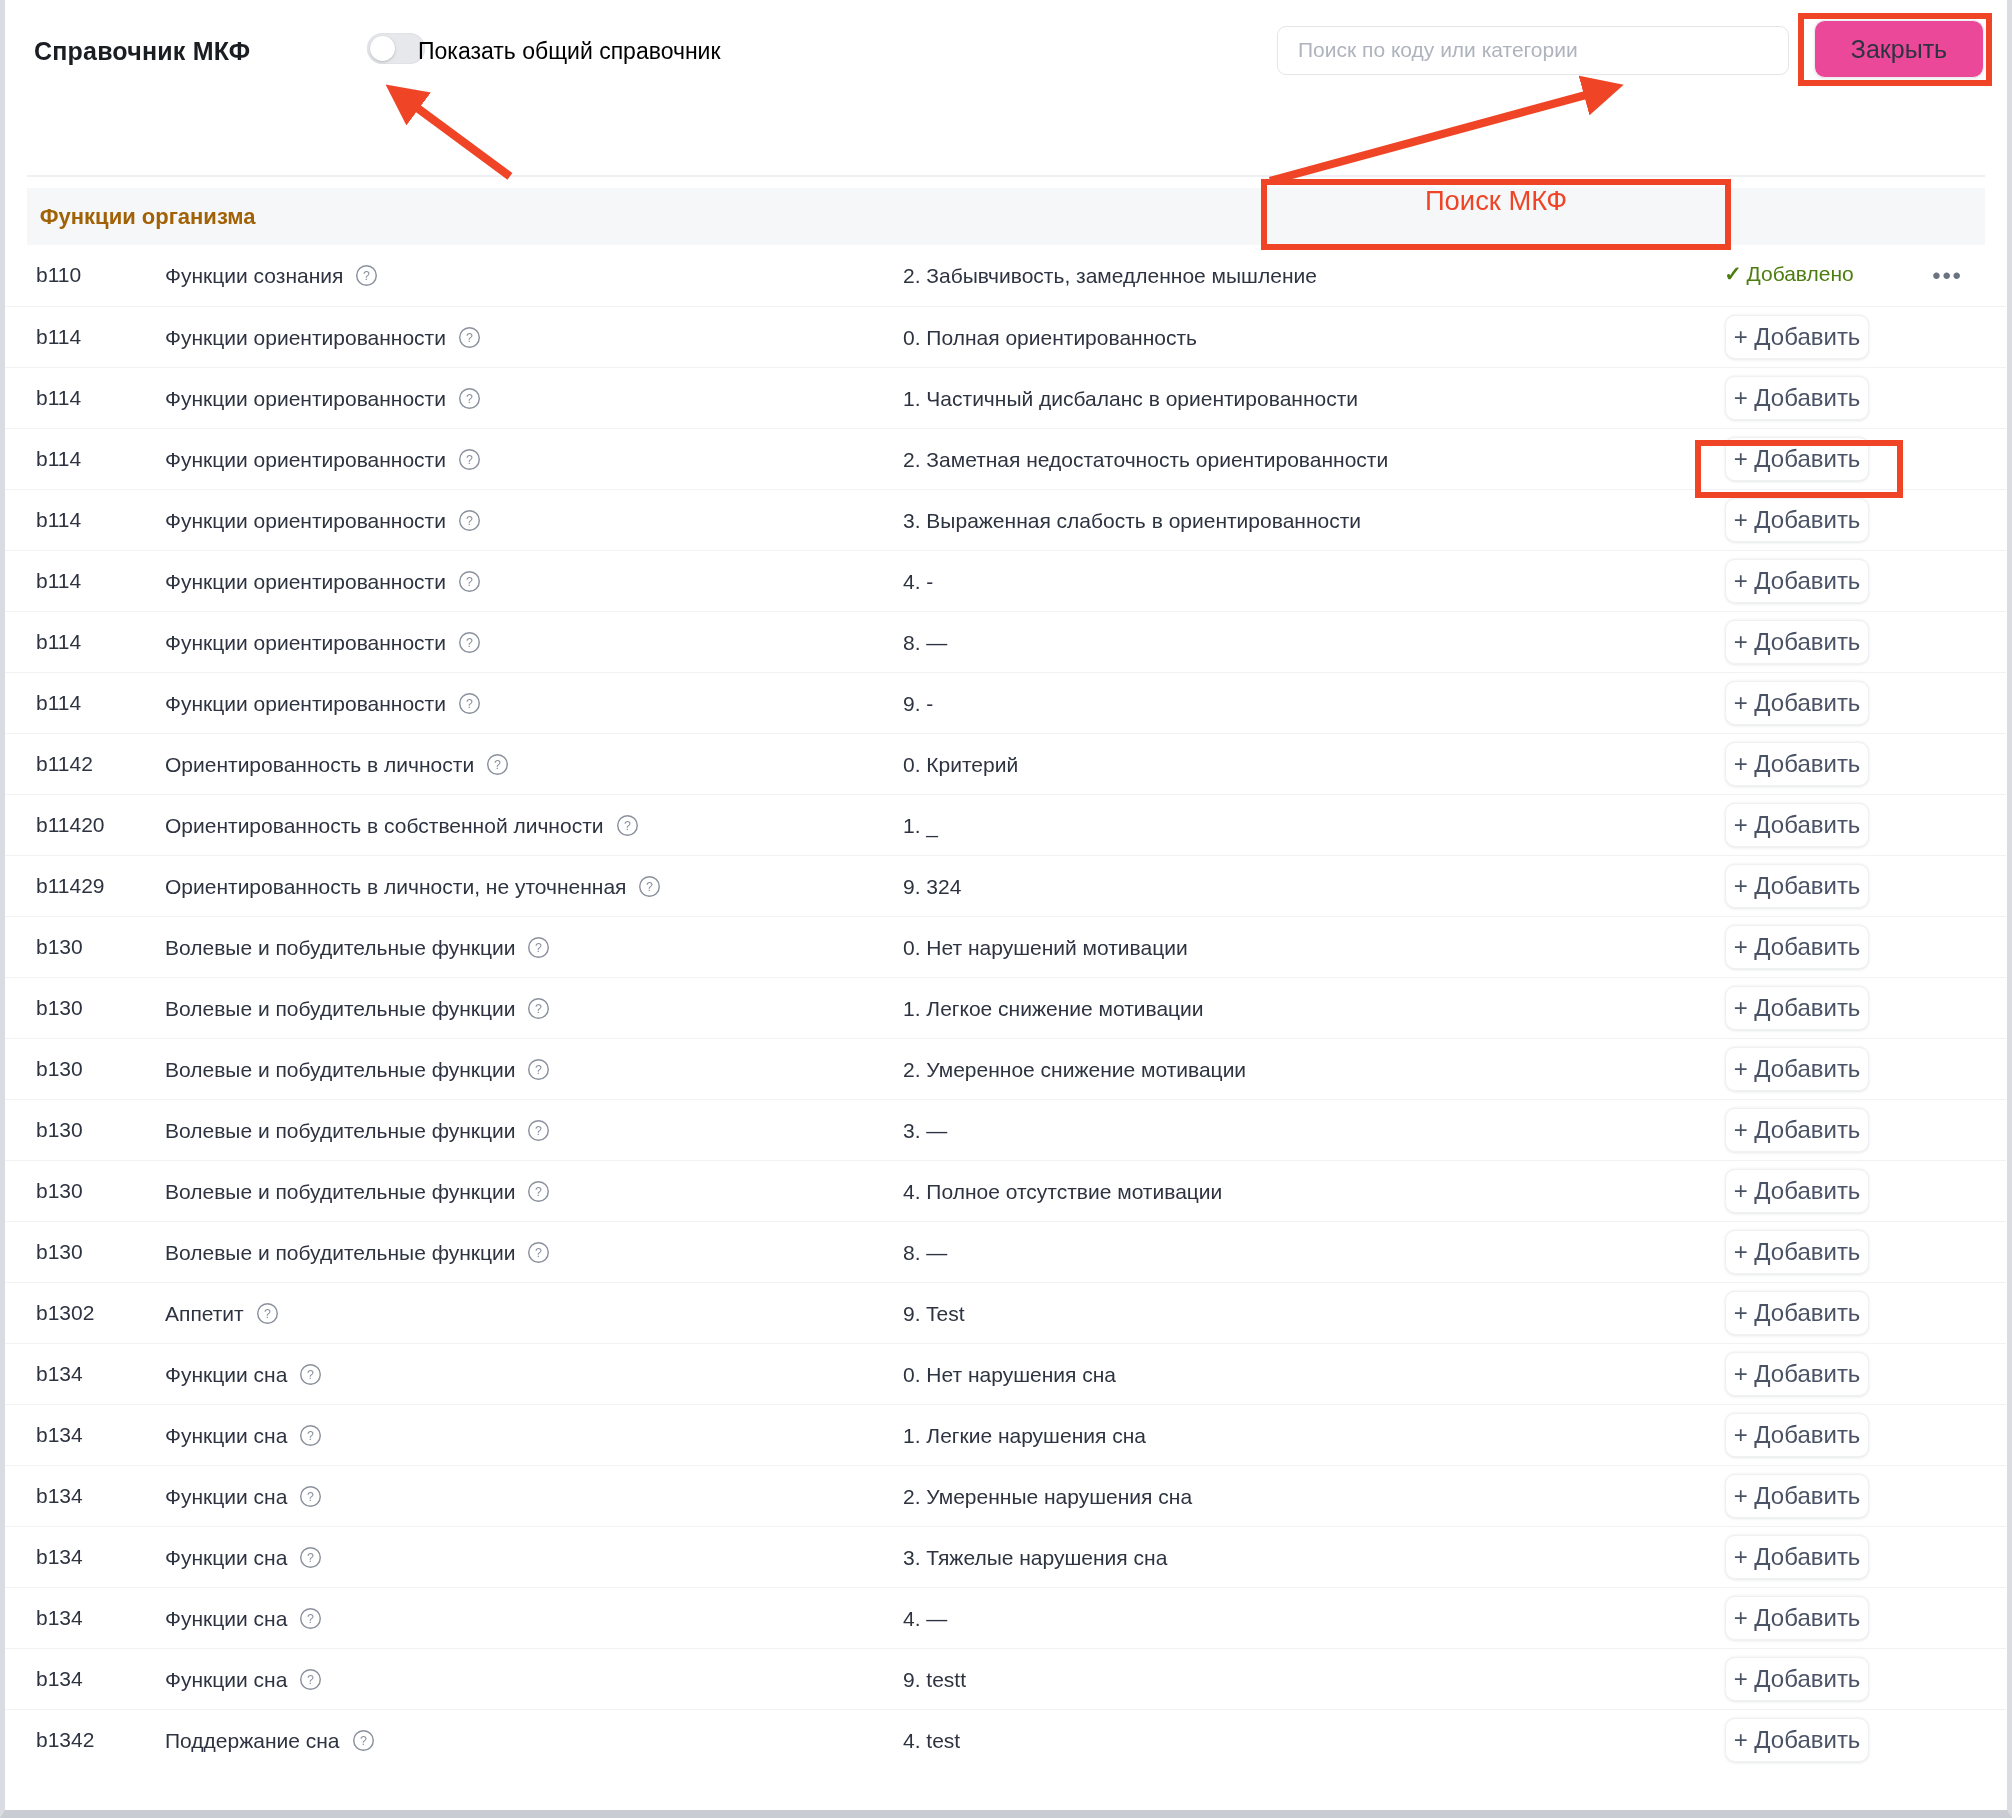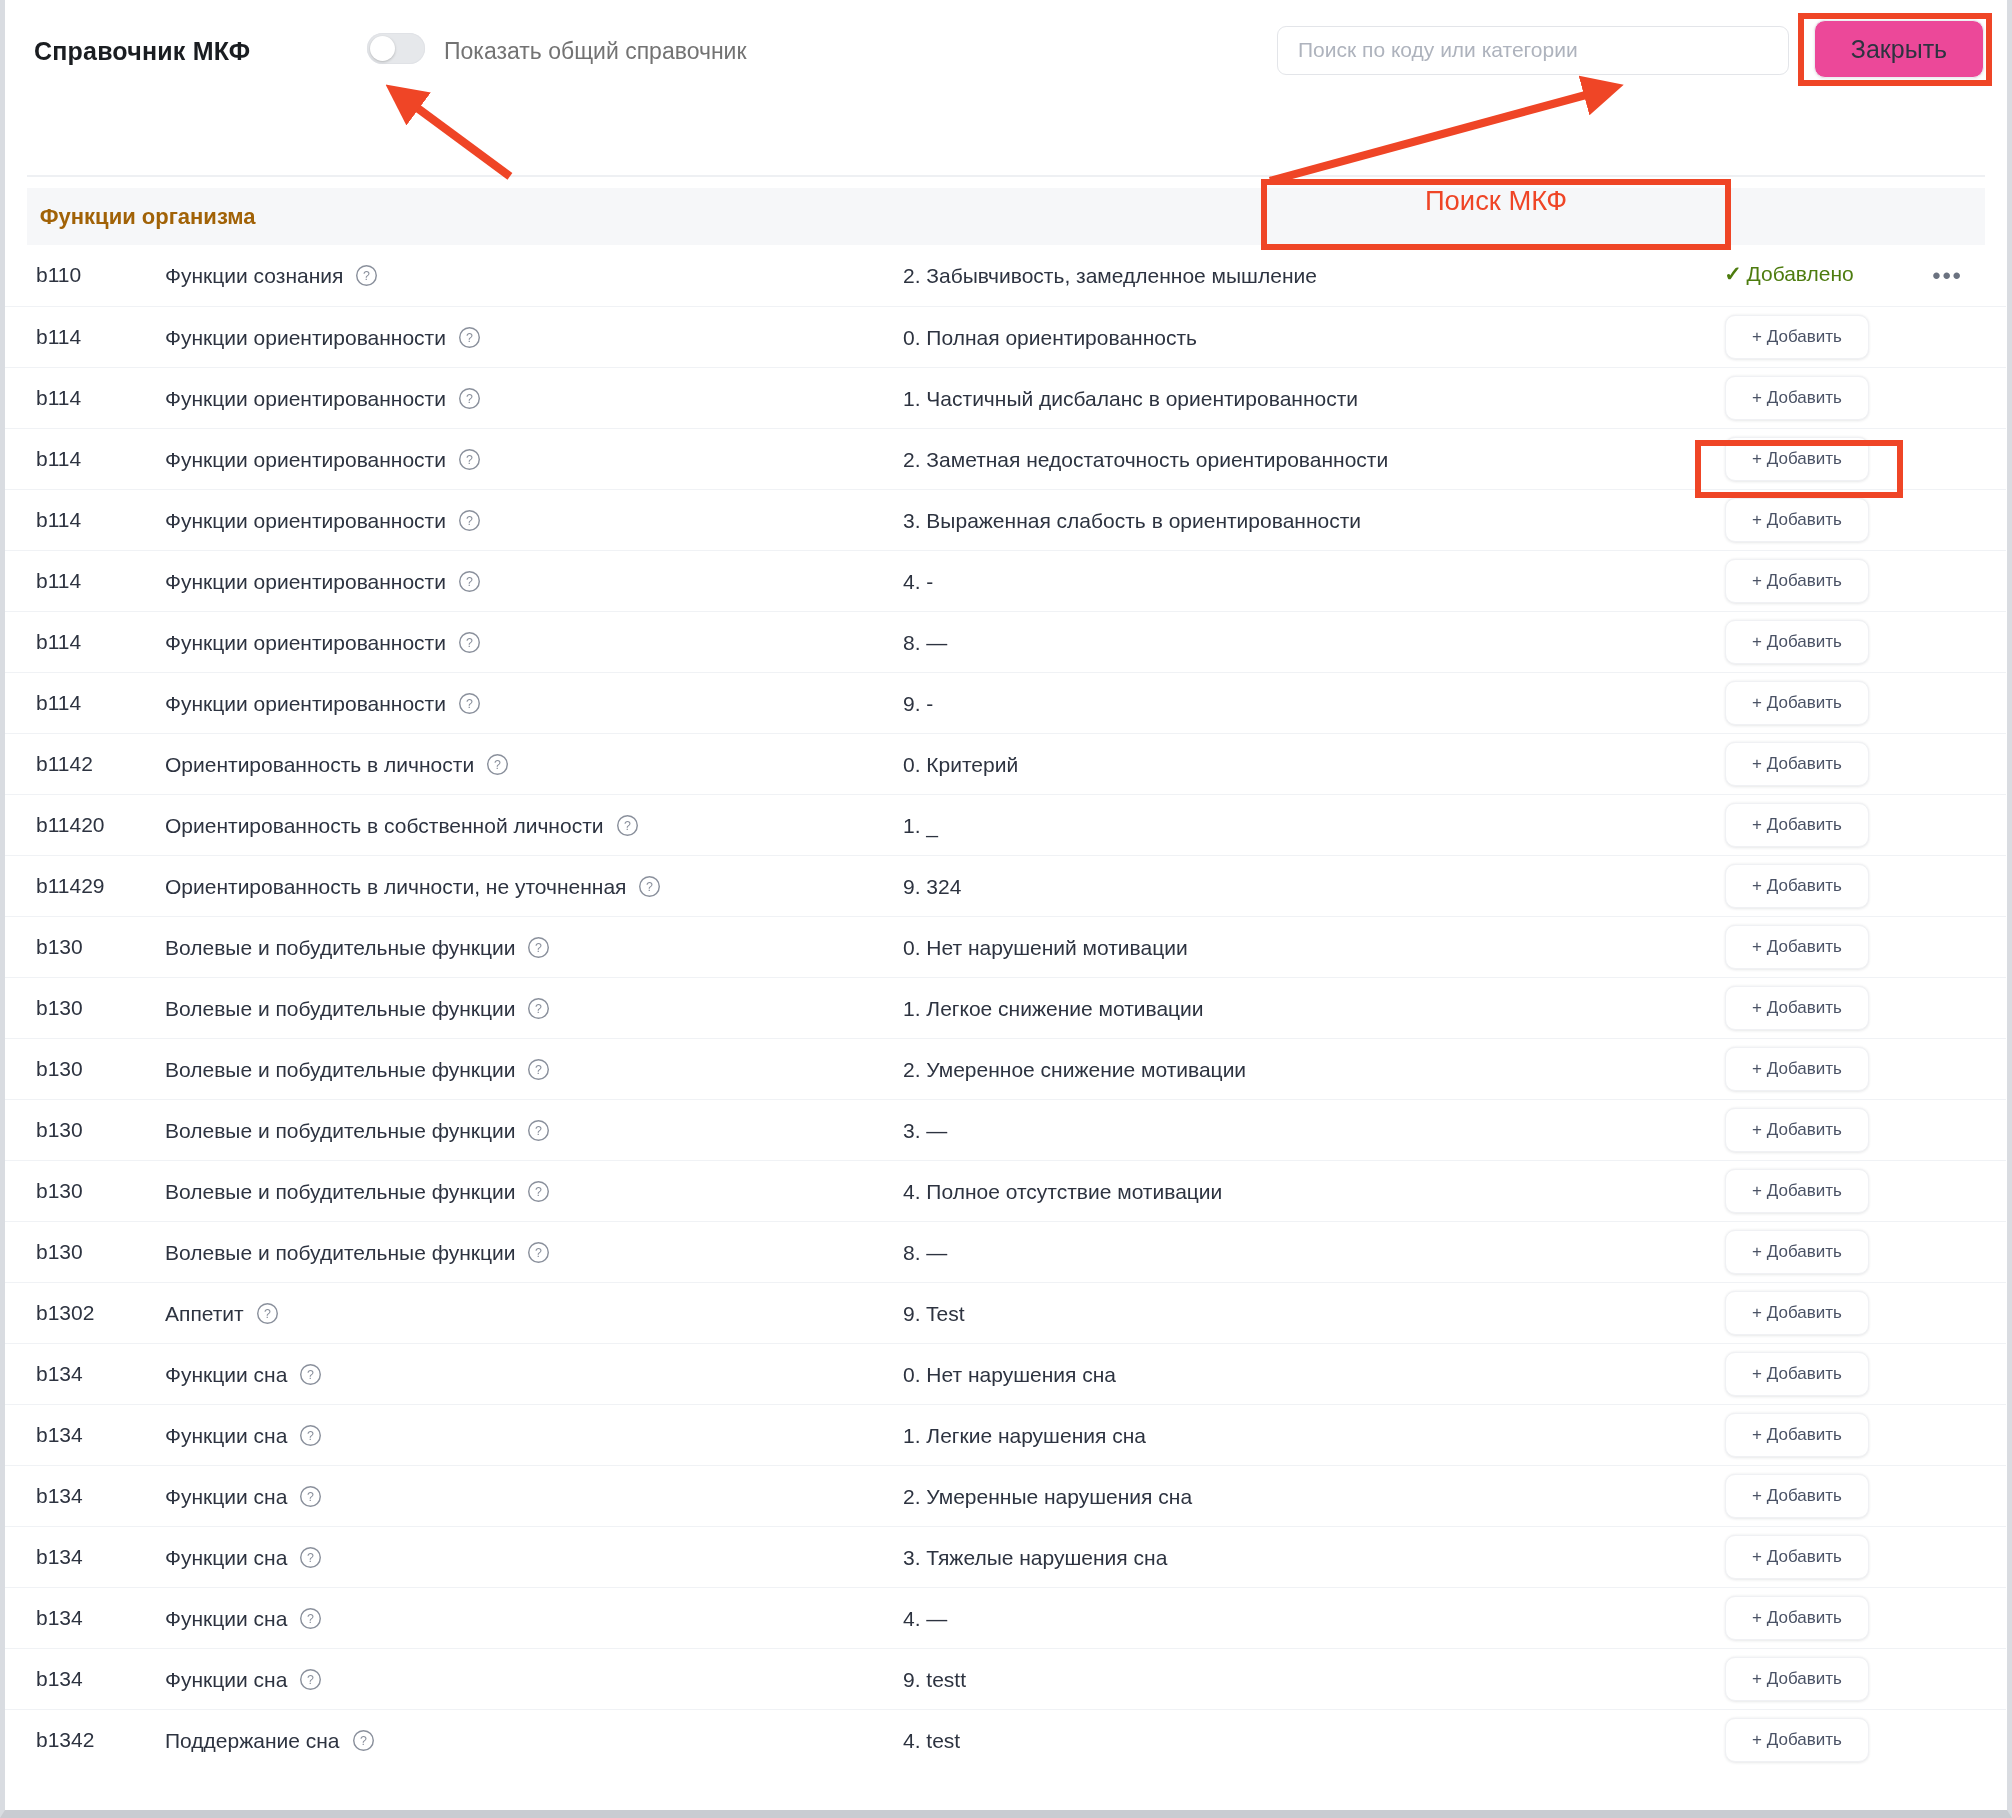--- a/index.html
+++ b/index.html
@@ -33,22 +33,22 @@
     position:absolute; left:362px; top:33px; width:58px; height:31px;
     background:#e6e8eb; border-radius:15.5px;
     box-shadow:inset 0 0 0 0.9px #e0e2e6;
   }
   #toggle .knob {
     position:absolute; left:2.7px; top:2.7px; width:25.6px; height:25.6px;
     background:#ffffff; border-radius:50%;
     box-shadow:0 0.9px 2.7px rgba(0,0,0,.22);
   }
   #toggle-label {
-    position:absolute; left:439px; top:38px;
-    font-size:23px; color:#737373;
+    position:absolute; left:413px; top:38px;
+    font-size:23px; color:#000000;
   }
   #search-field {
     position:absolute; left:1272px; top:25.6px; width:512px; height:49px;
     border:0.9px solid #e3e5e9; border-radius:9.1px; background:#fff;
     padding:4px 20px; font-size:21px; color:#2d3340;
     font-family:"Liberation Sans", sans-serif; outline:none;
   }
   #search-field::placeholder { color:#aeb3bd; }
   #close-btn {
     position:absolute; left:1809px; top:20px; width:170px; height:58px;
@@ -87,21 +87,21 @@
     width:23px; height:23px; margin-left:12px; position:relative; top:-1.8px;
   }
   .help-icon svg { display:block; }
   .c-crit { position:absolute; left:898px; top:19px; font-size:21px; color:#2d3340; white-space:nowrap; }
   .c-act  { position:absolute; left:1701px; top:0; width:300px; height:61px; }
 
   .add-btn {
     position:absolute; left:19px; top:8.2px; width:144px; height:44px;
     background:#ffffff; border:0.9px solid #f0f1f4; border-radius:10px;
     box-shadow:0 0.9px 2.7px rgba(20,25,40,.10);
-    font-size:17px; color:#4a5265; font-weight:500;
+    font-size:24px; color:#4a5265; font-weight:500;
     font-family:"Liberation Sans", sans-serif; cursor:pointer;
   }
   .added {
     position:absolute; left:18.3px; top:17.4px;
     font-size:21px; color:#4d7c0f; white-space:nowrap;
   }
   .added .chk { margin-right:4.6px; font-weight:600; }
   .dots {
     position:absolute; left:224px; top:14.6px; width:35px; height:31px;
     font-size:24px; color:#6b7280; letter-spacing:1.8px; line-height:31px;

